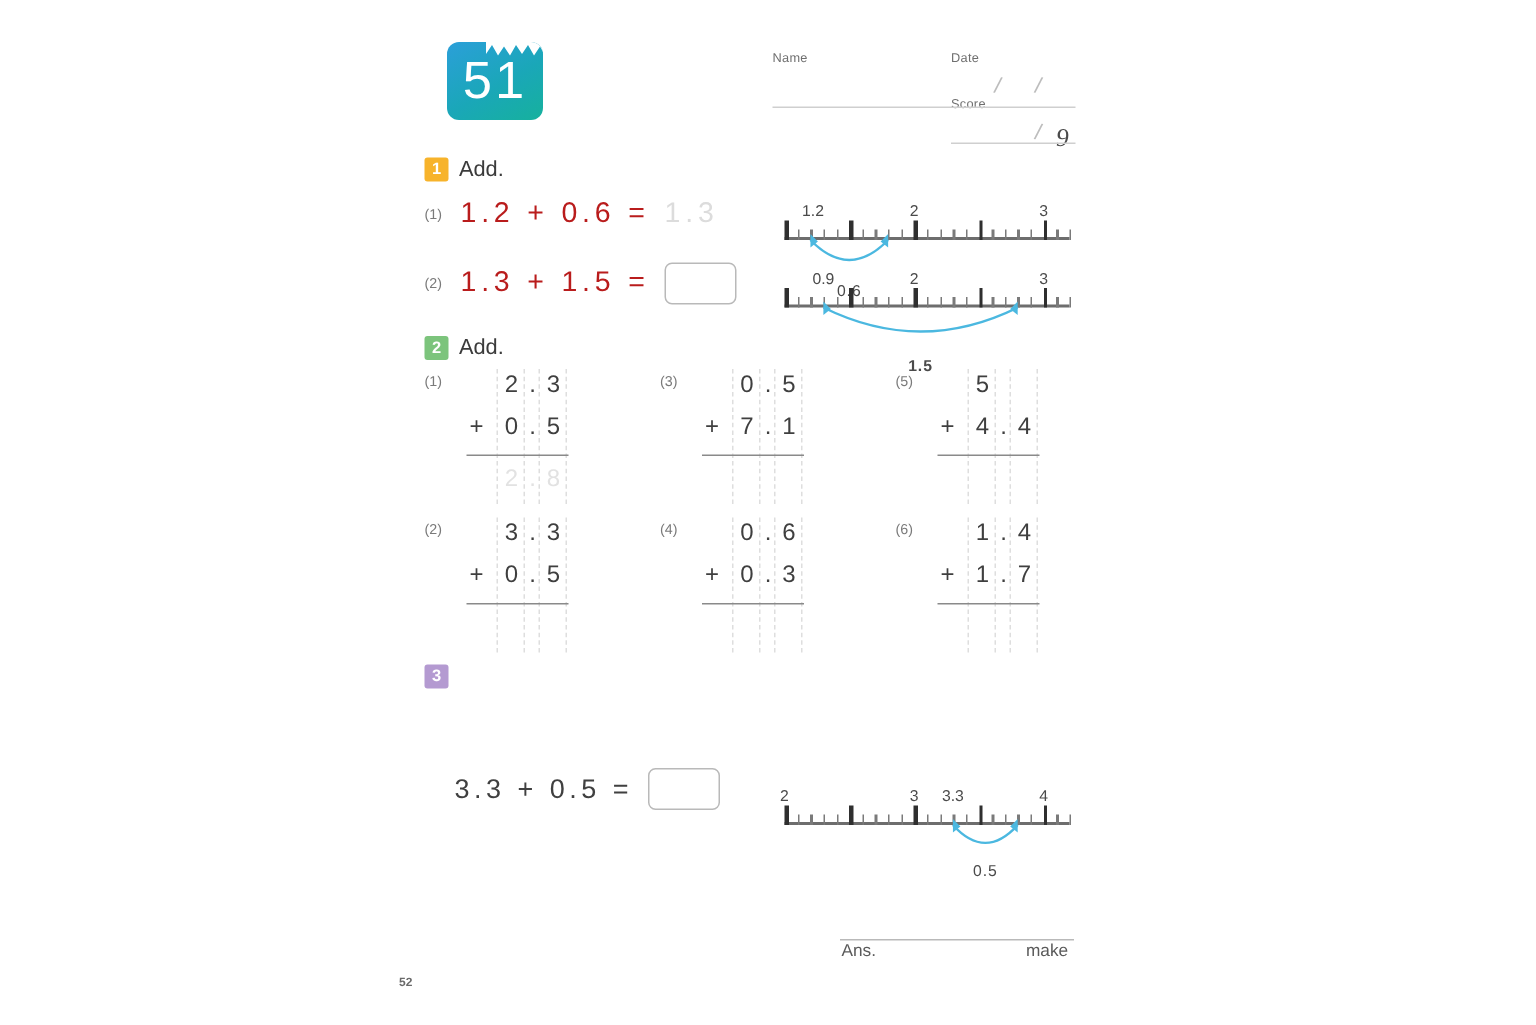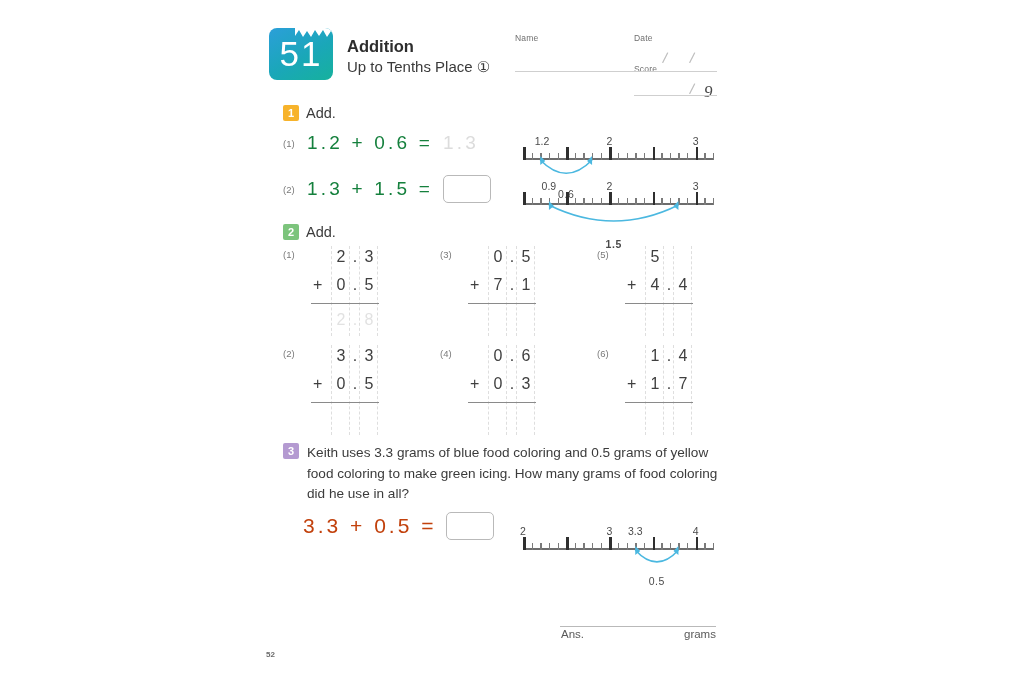--- a/index.html
+++ b/index.html
@@ -15,21 +15,21 @@
     color: #3b3b3b;
     overflow: hidden;
   }
   .page {
     position: absolute;
     left: 0; top: 0;
     width: 1024px; height: 683px;
   }
 
   
-  .header { position: absolute; left: 269px; top: 28px; }
+  .header { position: absolute; left: 298px; top: 28px; }
   .num-badge {
     position: relative;
     width: 64px; height: 52px;
     background: linear-gradient(150deg, #2b9fd9 0%, #1aa7b8 55%, #16b19d 100%);
     border-radius: 8px;
     display: flex; align-items: center; justify-content: center;
     overflow: hidden;
   }
   .num-badge .torn {
     position: absolute; left: 26px; top: -1px; width: 40px; height: 11px;
@@ -90,21 +90,21 @@
   .sec-head {
     position: absolute; display: flex; align-items: center; gap: 7px;
   }
   .sec-head-label { font-size: 14.5px; color: #3b3b3b; }
   .eq-row { position: absolute; display: flex; align-items: center; }
   .eq-idx {
     font-size: 9.5px; color: #7a7a7a; width: 24px;
     font-family: "Liberation Sans", sans-serif;
   }
   .eq-expr {
-    font-size: 19px; color: #15803d; letter-spacing: 3.2px;
+    font-size: 19px; color: #b91c1c; letter-spacing: 3.2px;
     font-family: "Liberation Sans", sans-serif;
   }
   .eq-ans-ghost {
     font-size: 19px; color: #dcdcdc; letter-spacing: 3.2px; margin-left: 10px;
   }
   .ans-box {
     width: 46px; height: 26px; border: 1px solid #b9b9b9;
     border-radius: 5px; background: #fff; margin-left: 10px;
   }
 
@@ -159,21 +159,21 @@
   }
   .s3-text {
     position: absolute; left: 24px; top: 0px; width: 436px;
     font-size: 13.6px; line-height: 1.52; color: #3b3b3b;
   }
   .s3-eq {
     position: absolute; left: 20px; top: 68px;
     display: flex; align-items: center;
   }
   .s3-eq-expr {
-    font-size: 21px; color: #c2410c; letter-spacing: 3px;
+    font-size: 18px; color: #404040; letter-spacing: 3px;
   }
 
   .ansline {
     position: absolute; left: 560px; top: 626px; width: 156px;
     border-bottom: 1px solid #b9b9b9;
   }
   .ansline-left {
     position: absolute; left: 561px; top: 628px;
     font-size: 11.5px; color: #5a5a5a;
   }
@@ -191,24 +191,20 @@
 
 <div class="page">
 
   <div class="header">
     <div class="header-row">
       <div class="num-badge">
         <svg class="torn" viewBox="0 0 40 11" preserveAspectRatio="none">
           <path d="M0,0 L40,0 L40,11 L36,4 L32,10 L28,3 L24,9 L20,3 L16,10 L12,4 L8,10 L4,3 L0,9 Z" fill="#ffffff"></path>
         </svg>
         <span class="num-badge-text">51</span>
-      </div>
-      <div class="header-titles">
-        <div class="title-main">Addition</div>
-        <div class="title-sub">Up to Tenths Place ①</div>
       </div>
     </div>
   </div>
 
   <div class="meta">
     <div class="meta-name meta-label">Name</div>
     <div class="meta-date meta-label">Date</div>
     <div class="meta-score meta-label">Score</div>
 
     <div class="slash" style="left:148px; top:16px;">/</div>
@@ -418,21 +414,20 @@
           <div class="digit" style="left: 22px; top: 30px;">1</div>
           <div class="dot" style="left: 40px; top: 30px;">.</div>
           <div class="digit" style="left: 50px; top: 30px;">7</div>
         </div>
       </div>
     </div>
 
   <div class="sec-head" style="left:283px; top:443px;">
     <span class="sec-badge c3">3</span>
   </div>
-  <div class="s3-text" style="position:absolute; left:307px; top:443px; width:412px;">Keith uses 3.3 grams of blue food coloring and 0.5 grams of yellow food coloring to make green icing. How many grams of food coloring did he use in all?</div>
 
   <div class="s3-eq" style="position:absolute; left:303px; top:512px;">
     <span class="s3-eq-expr">3.3 + 0.5 =</span>
     <span class="ans-box"></span>
   </div>
 
   <div class="numline" id="nl2" style="left:523px; top:530px; width:190px;">
       <div class="nl-axis" style="width: 190px; top: 18px;"></div>
       <div class="nl-tick" style="left: 0px; width: 2.5px; height: 13px; top: 7px; background: rgb(47, 47, 47);"></div>
       <div class="nl-tick" style="left: 8.63636px; width: 1.4px; height: 7px; top: 13px; background: rgb(122, 122, 122);"></div>
@@ -464,16 +459,16 @@
       <svg class="nl-arc" width="210" height="30" style="left: 0px; top: 18px;">
         <path d="M112.27272727272725,2 Q133.86363636363632,25.818181818181813 155.4545454545454,2" fill="none" stroke="#4bb8e0" stroke-width="1.6"></path>
         <path d="M112.27272727272725,-2 l5,5 l-5,4 z" fill="#4bb8e0"></path>
         <path d="M155.4545454545454,-2 l-5,5 l5,4 z" fill="#4bb8e0"></path>
       </svg>
       <div class="nl-jump-lab" style="left: 133.864px; top: 44.8182px;">0.5</div>
     </div>
 
   <div class="ansline"></div>
   <div class="ansline-left">Ans.</div>
-  <div class="ansline-right">grams</div>
+  <div class="ansline-right">make</div>
 
   <div class="pageno">52</div>
 </div>
 
 </body></html>

